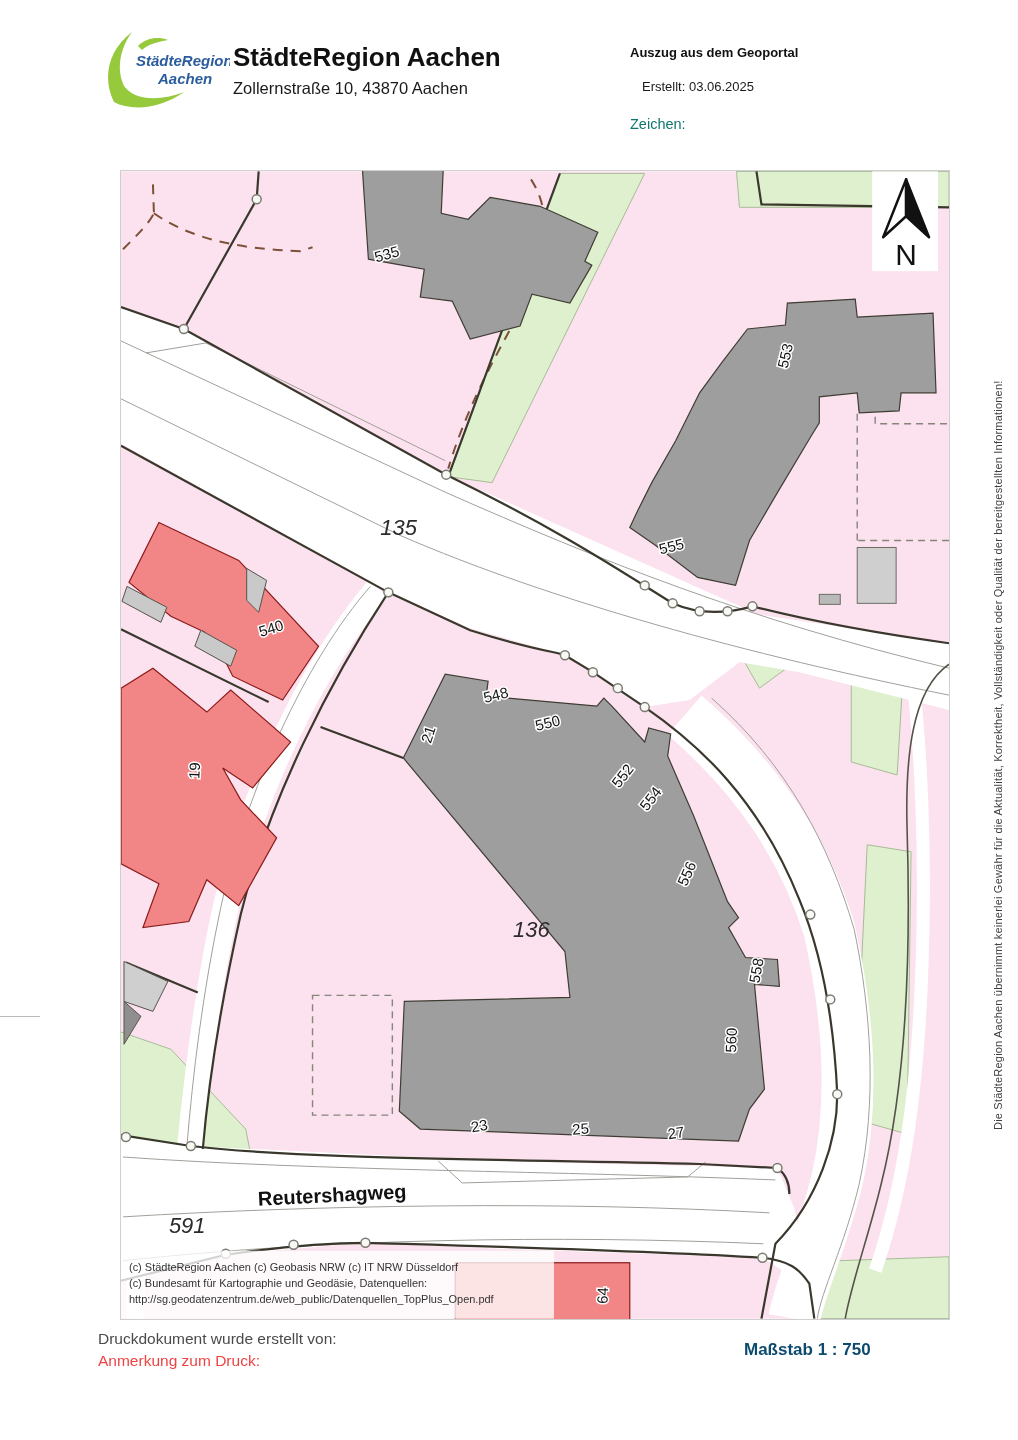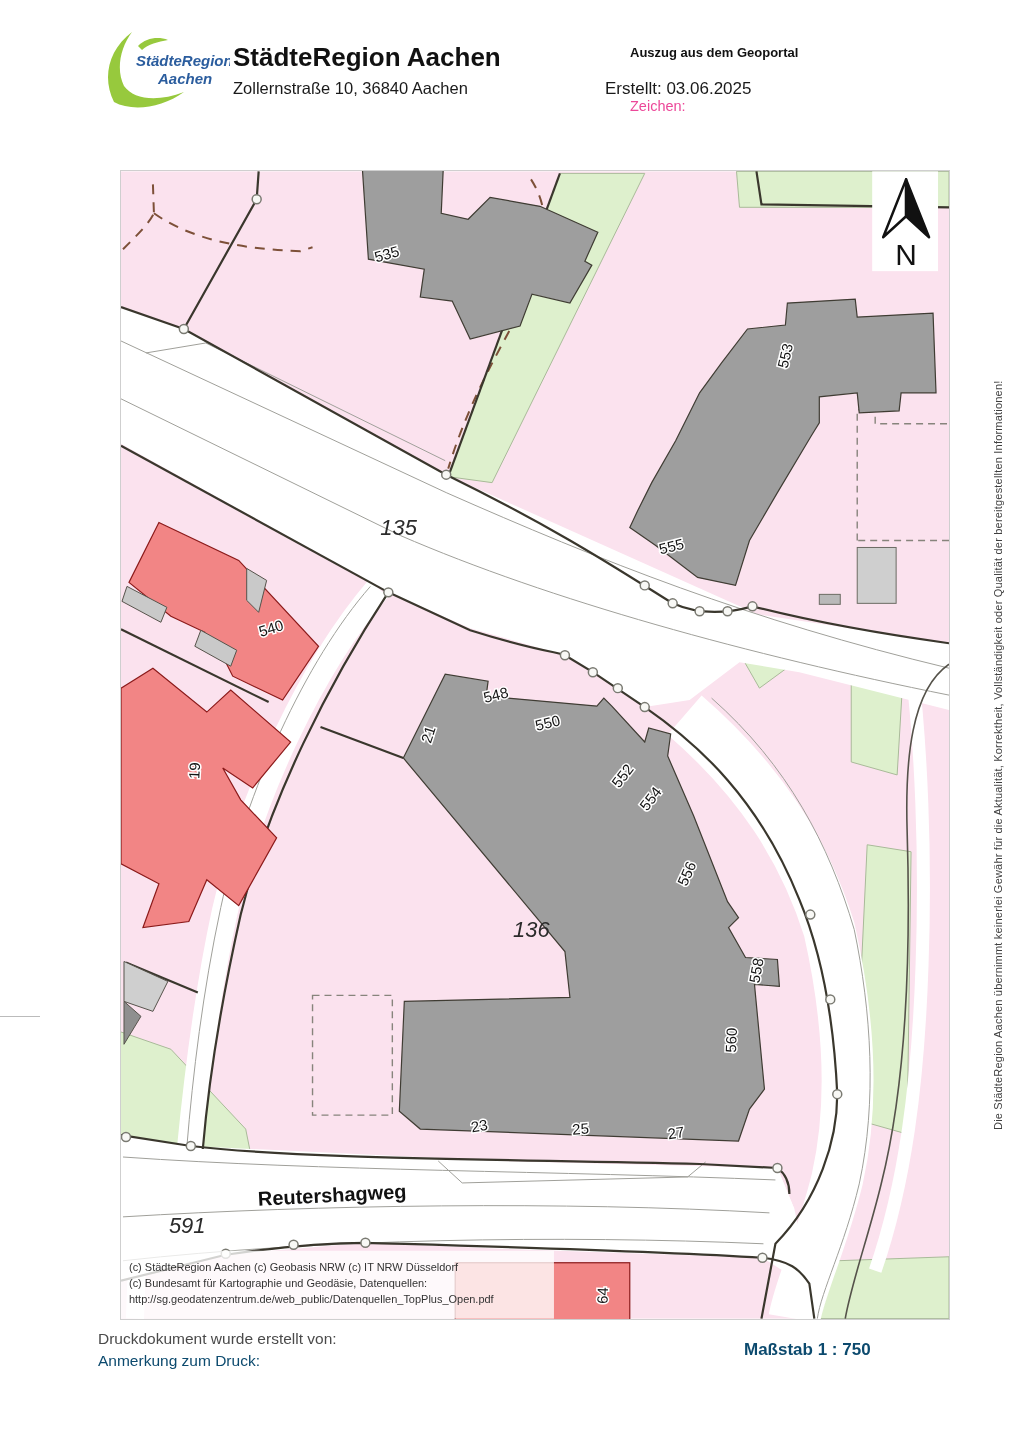--- a/index.html
+++ b/index.html
@@ -2,32 +2,32 @@
 <html><head>
 <meta charset="utf-8">
 <style>
   html,body{margin:0;padding:0;background:#ffffff;}
   body{width:1018px;height:1440px;position:relative;font-family:"Liberation Sans",sans-serif;overflow:hidden;}
   .abs{position:absolute;}
   
   .hdr-title{left:233px;top:42px;font-size:26px;font-weight:bold;color:#111;}
   .hdr-sub{left:233px;top:79px;font-size:16.5px;color:#1a1a1a;}
   .hdr-doc{left:630px;top:45px;font-size:13px;font-weight:bold;color:#111;}
-  .hdr-created{left:605px;top:79px;font-size:17px;color:#1a1a1a;}
-  .hdr-ref{left:630px;top:98px;font-size:14.5px;color:#ec4899;}
+  .hdr-created{left:642px;top:79px;font-size:13px;color:#1a1a1a;}
+  .hdr-ref{left:630px;top:116px;font-size:14.5px;color:#0f766e;}
   
   .map-wrap{left:120px;top:170px;width:830px;height:1150px;border:1px solid #cfcfcf;box-sizing:border-box;}
   .map-wrap svg{display:block;}
   
   .vnote{right:14px;top:348px;height:782px;writing-mode:vertical-rl;transform:rotate(180deg);
          font-size:11px;color:#3f3f3f;letter-spacing:.2px;white-space:nowrap;}
   .foldmark{left:0;top:1016px;width:40px;height:0;border-top:1px solid #bbb;}
   
   .ftr-l1{left:98px;top:1330px;font-size:15.5px;color:#4a4a4a;}
-  .ftr-l2{left:98px;top:1352px;font-size:15.5px;color:#0c4a6e;}
+  .ftr-l2{left:98px;top:1352px;font-size:15.5px;color:#ef4444;}
   .ftr-scale{left:744px;top:1340px;width:175px;text-align:left;font-size:17px;font-weight:bold;color:#0c4a6e;}
   
   text{font-family:"Liberation Sans",sans-serif;}
   .blbl{font-size:15px;fill:#151515;stroke:#ffffff;stroke-width:3px;paint-order:stroke;font-weight:500;}
   .plbl{font-size:22px;fill:#2b2b2b;font-style:italic;}
   .slbl{font-size:20px;fill:#111;font-weight:bold;stroke:#fff;stroke-width:3px;paint-order:stroke;}
   .clbl{font-size:11px;fill:#333;}
   .nlbl{font-size:30px;fill:#111;}
   .logo-txt{font-size:15px;font-style:italic;font-weight:bold;fill:#2b5d9e;}
 </style>
@@ -35,21 +35,21 @@
 <body>
 
 <svg class="abs" style="left:98px;top:30px;" width="132" height="80" viewBox="0 0 132 80">
   <path d="M 34,2 C 10,20 4,48 16,72 C 34,82 64,78 86,62 C 60,72 36,70 26,56 C 18,40 22,18 34,2 Z" fill="#97c93d"></path>
   <path d="M 40,16 C 48,8 60,6 70,10 C 60,12 50,14 44,20 Z" fill="#97c93d"></path>
   <text class="logo-txt" x="38" y="36">StädteRegion</text>
   <text class="logo-txt" x="60" y="54">Aachen</text>
 </svg>
 
 <div class="abs hdr-title">StädteRegion Aachen</div>
-<div class="abs hdr-sub">Zollernstraße 10, 36840 Aachen</div>
+<div class="abs hdr-sub">Zollernstraße 10, 43870 Aachen</div>
 <div class="abs hdr-doc">Auszug aus dem Geoportal</div>
 <div class="abs hdr-created">Erstellt: 03.06.2025</div>
 <div class="abs hdr-ref">Zeichen:</div>
 
 <div class="abs map-wrap">
 <svg width="828" height="1148" viewBox="120 170 830 1150">
 
   <rect x="120" y="170" width="830" height="1150" fill="#fbe2ee"></rect>
 
   <g fill="#def0cd" stroke="#a9ba99" stroke-width="1">

